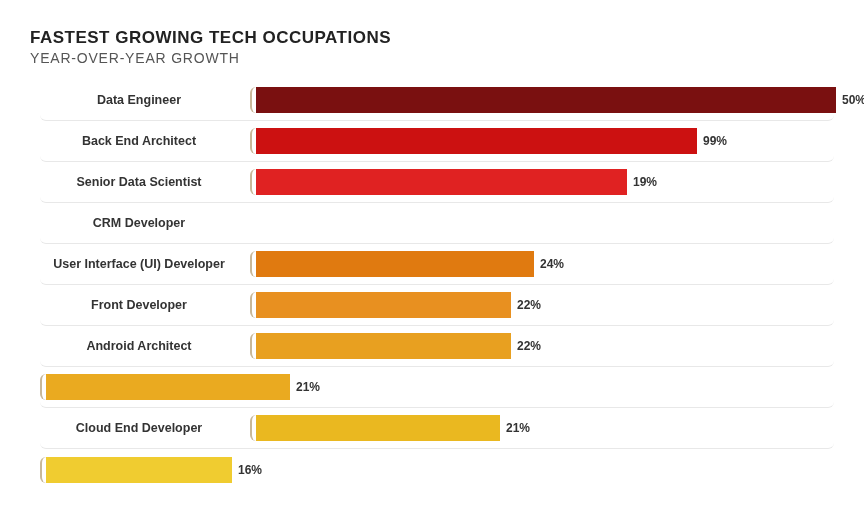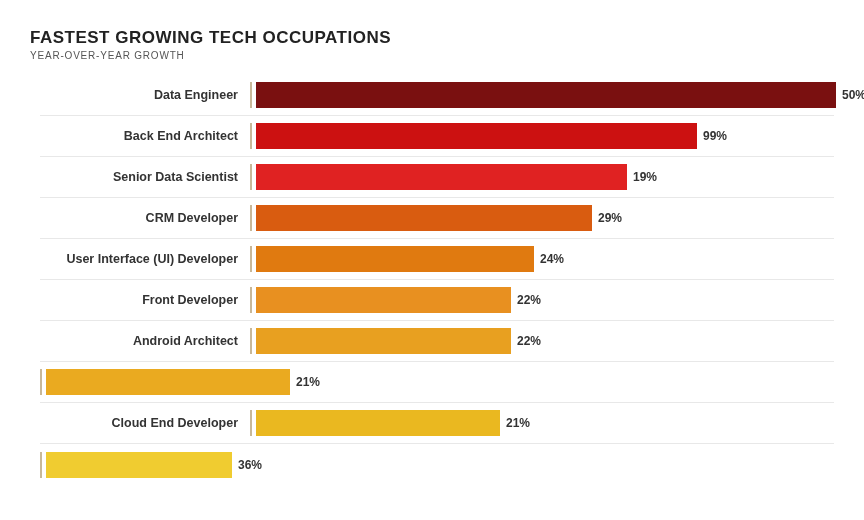--- a/index.html
+++ b/index.html
@@ -1,15 +1,15 @@
 <!DOCTYPE html>
 <html><head>
   <meta charset="utf-8">
   <style>
-    * { margin: 0; padding: 0; box-sizing: border-box; }
+    * { margin: 0; padding: 0; box-sizing: border-box; border-radius: 6px; }
     body {
       width: 864px;
       height: 520px;
       background: #ffffff;
       font-family: Arial, Helvetica, sans-serif;
       overflow: hidden;
     }
     .container {
       width: 864px;
       height: 520px;
@@ -18,21 +18,21 @@
     }
     .title {
       font-size: 17px;
       font-weight: bold;
       color: #222;
       letter-spacing: 0.5px;
       text-transform: uppercase;
       margin-bottom: 2px;
     }
     .subtitle {
-      font-size: 10px;
+      font-size: 14px;
       color: #555;
       letter-spacing: 0.8px;
       text-transform: uppercase;
       margin-bottom: 14px;
     }
     .chart-area {
       display: flex;
       flex-direction: column;
       gap: 0px;
       padding-left: 10px;
@@ -42,21 +42,21 @@
       align-items: center;
       height: 41px;
       border-bottom: 1px solid #e8e8e8;
     }
     .bar-row:last-child {
       border-bottom: none;
     }
     .bar-label {
       width: 210px;
       min-width: 210px;
-      text-align: right;
+      text-align: center;
       padding-right: 12px;
       font-size: 12.5px;
       font-weight: bold;
       color: #333;
     }
     .bar-track {
       flex: 1;
       display: flex;
       align-items: center;
       position: relative;
@@ -100,24 +100,20 @@
       </div>
       <div class="bar-row">
         <div class="bar-label">Senior Data Scientist</div>
         <div class="bar-track">
           <div class="bar" style="width: 371px; background-color: rgb(224, 34, 34);"></div>
           <span class="bar-value">19%</span>
         </div>
       </div>
       <div class="bar-row">
         <div class="bar-label">CRM Developer</div>
-        <div class="bar-track">
-          <div class="bar" style="width: 336px; background-color: rgb(217, 92, 16);"></div>
-          <span class="bar-value">29%</span>
-        </div>
       </div>
       <div class="bar-row">
         <div class="bar-label">User Interface (UI) Developer</div>
         <div class="bar-track">
           <div class="bar" style="width: 278px; background-color: rgb(224, 122, 16);"></div>
           <span class="bar-value">24%</span>
         </div>
       </div>
       <div class="bar-row">
         <div class="bar-label">Front Developer</div>
@@ -142,17 +138,17 @@
       <div class="bar-row">
         <div class="bar-label">Cloud End Developer</div>
         <div class="bar-track">
           <div class="bar" style="width: 244px; background-color: rgb(234, 184, 32);"></div>
           <span class="bar-value">21%</span>
         </div>
       </div>
       <div class="bar-row">
         <div class="bar-track">
           <div class="bar" style="width: 186px; background-color: rgb(240, 204, 48);"></div>
-          <span class="bar-value">36%</span>
+          <span class="bar-value">16%</span>
         </div>
       </div>
     </div>
 </div>
 
 </body></html>

